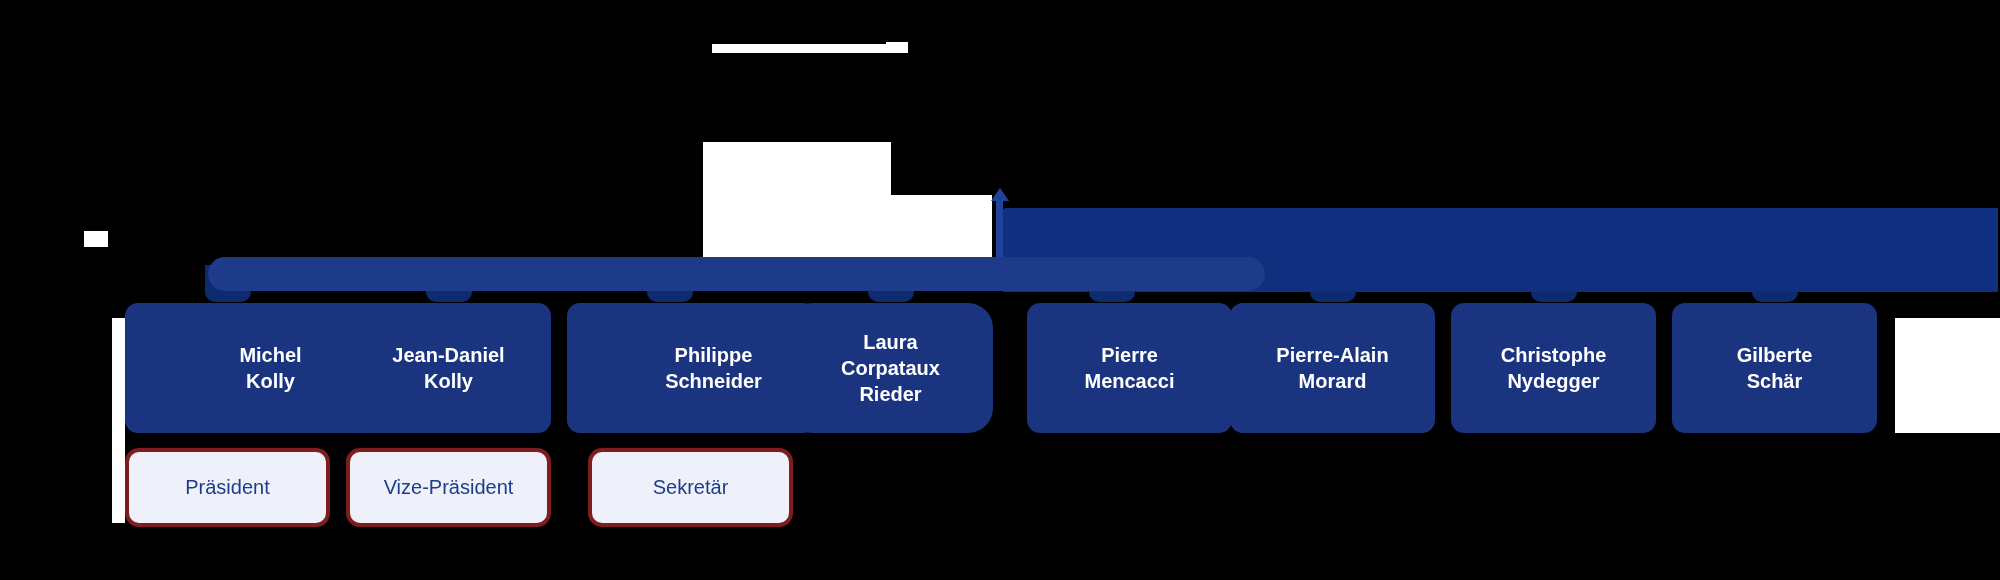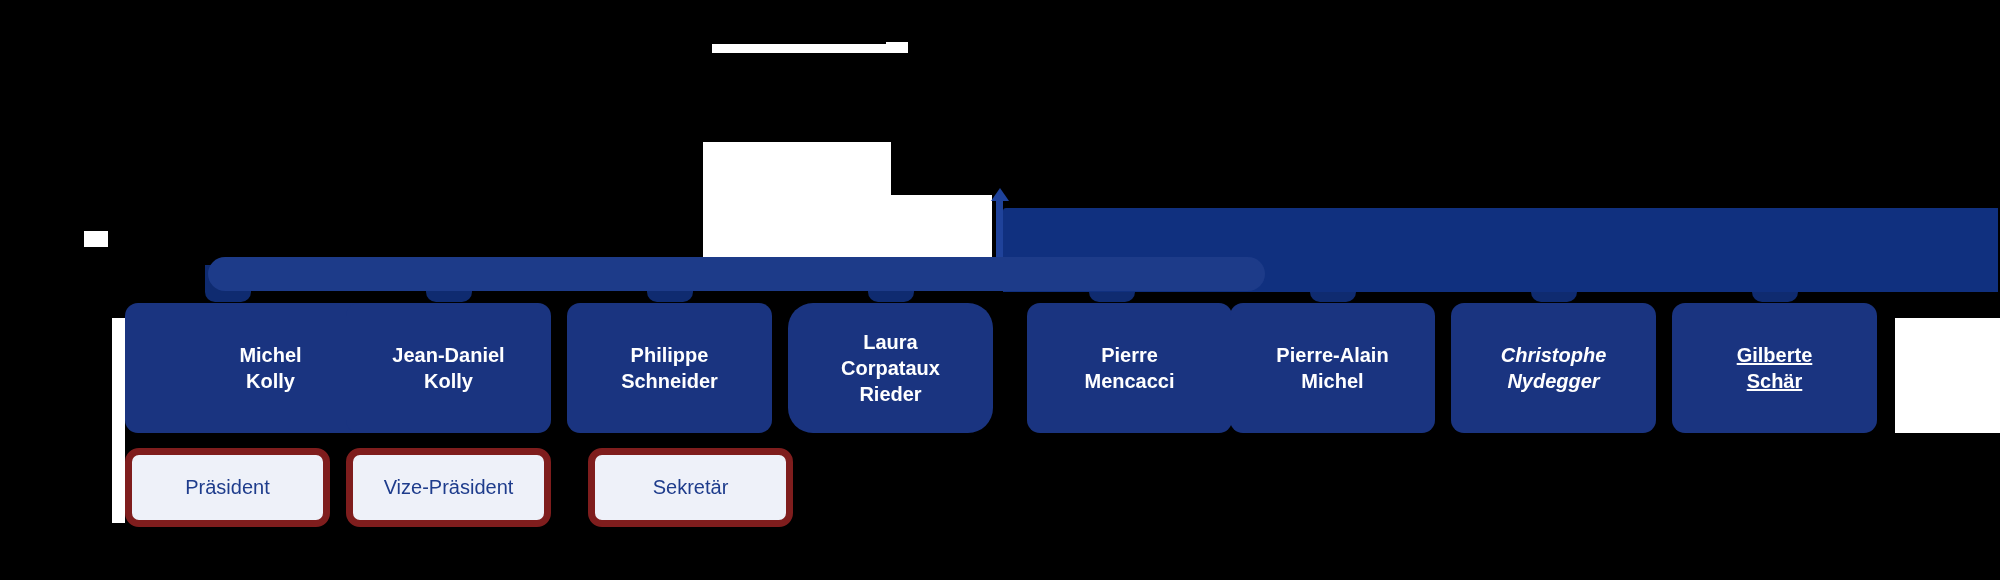--- a/index.html
+++ b/index.html
@@ -84,21 +84,21 @@
     color: #ffffff; font-weight: bold;
     font-size: 20px; line-height: 26px;
     white-space: pre-line;
     z-index: 3;
   }
   .role-box {
     position: absolute; top: 448px;
     width: 205px; height: 79px;
     box-sizing: border-box;
     background: #eef1f9;
-    border: 7px solid #7f1d1d;
+    border: 4px solid #7f1d1d;
     border-radius: 14px;
     display: flex; align-items: center; justify-content: center;
     text-align: center;
     color: #1e3c8c;
     font-size: 20px;
     z-index: 3;
   }
 </style>
 </head>
 <body>
@@ -127,32 +127,32 @@
       <div class="tooth" style="left: 1530.5px;"></div>
       <div class="tooth" style="left: 1751.5px;"></div>
     </div>
 
 
   <div id="members-row">
       <div class="member-box" style="left: 125px; padding-left: 43px;">Michel
 Kolly</div>
       <div class="member-box" style="left: 346px;">Jean-Daniel
 Kolly</div>
-      <div class="member-box" style="left: 567px;">Philippe
+      <div class="member-box" style="left: 567px; padding-left: 44px;">Philippe
 Schneider</div>
       <div class="member-box" style="left: 788px; border-radius: 25px;">Laura
 Corpataux
 Rieder</div>
       <div class="member-box" style="left: 1027px;">Pierre
 Mencacci</div>
       <div class="member-box" style="left: 1230px;">Pierre-Alain
-Michel</div>
-      <div class="member-box" style="left: 1451px; font-style: italic;">Christophe
+Morard</div>
+      <div class="member-box" style="left: 1451px;">Christophe
 Nydegger</div>
-      <div class="member-box" style="left: 1672px; text-decoration: underline;">Gilberte
+      <div class="member-box" style="left: 1672px;">Gilberte
 Schär</div>
     </div>
   <div id="roles-row">
       <div class="role-box" style="left: 125px;">Präsident</div>
       <div class="role-box" style="left: 346px;">Vize-Präsident</div>
       <div class="role-box" style="left: 567px; margin-left: 21px;">Sekretär</div>
     </div>
 
 </div>
 

